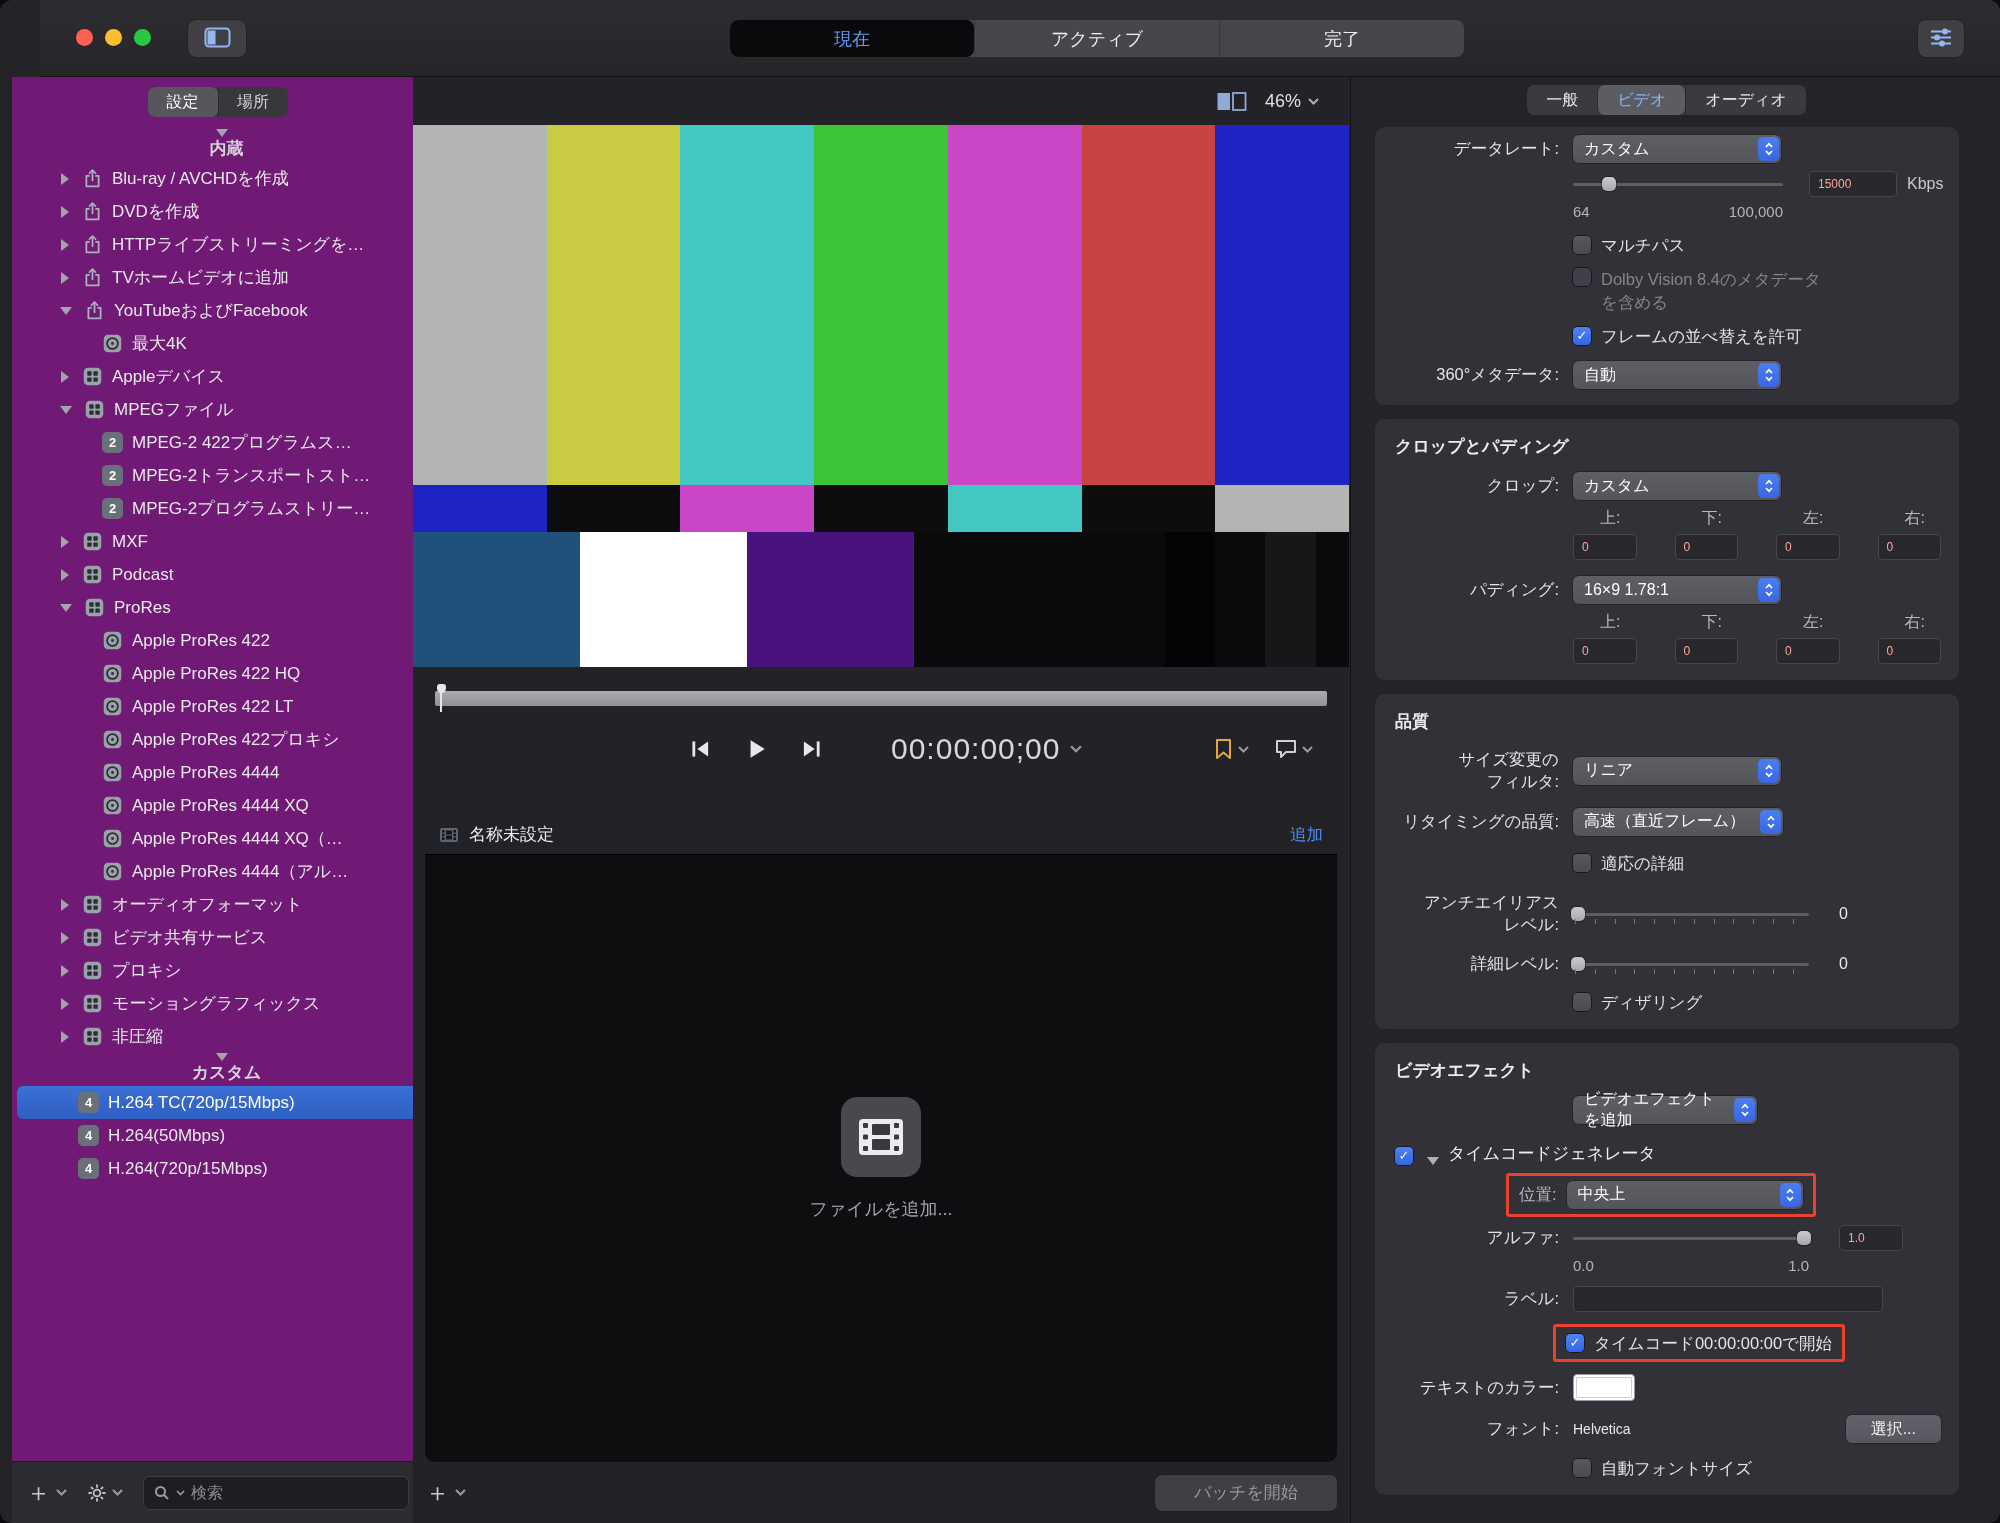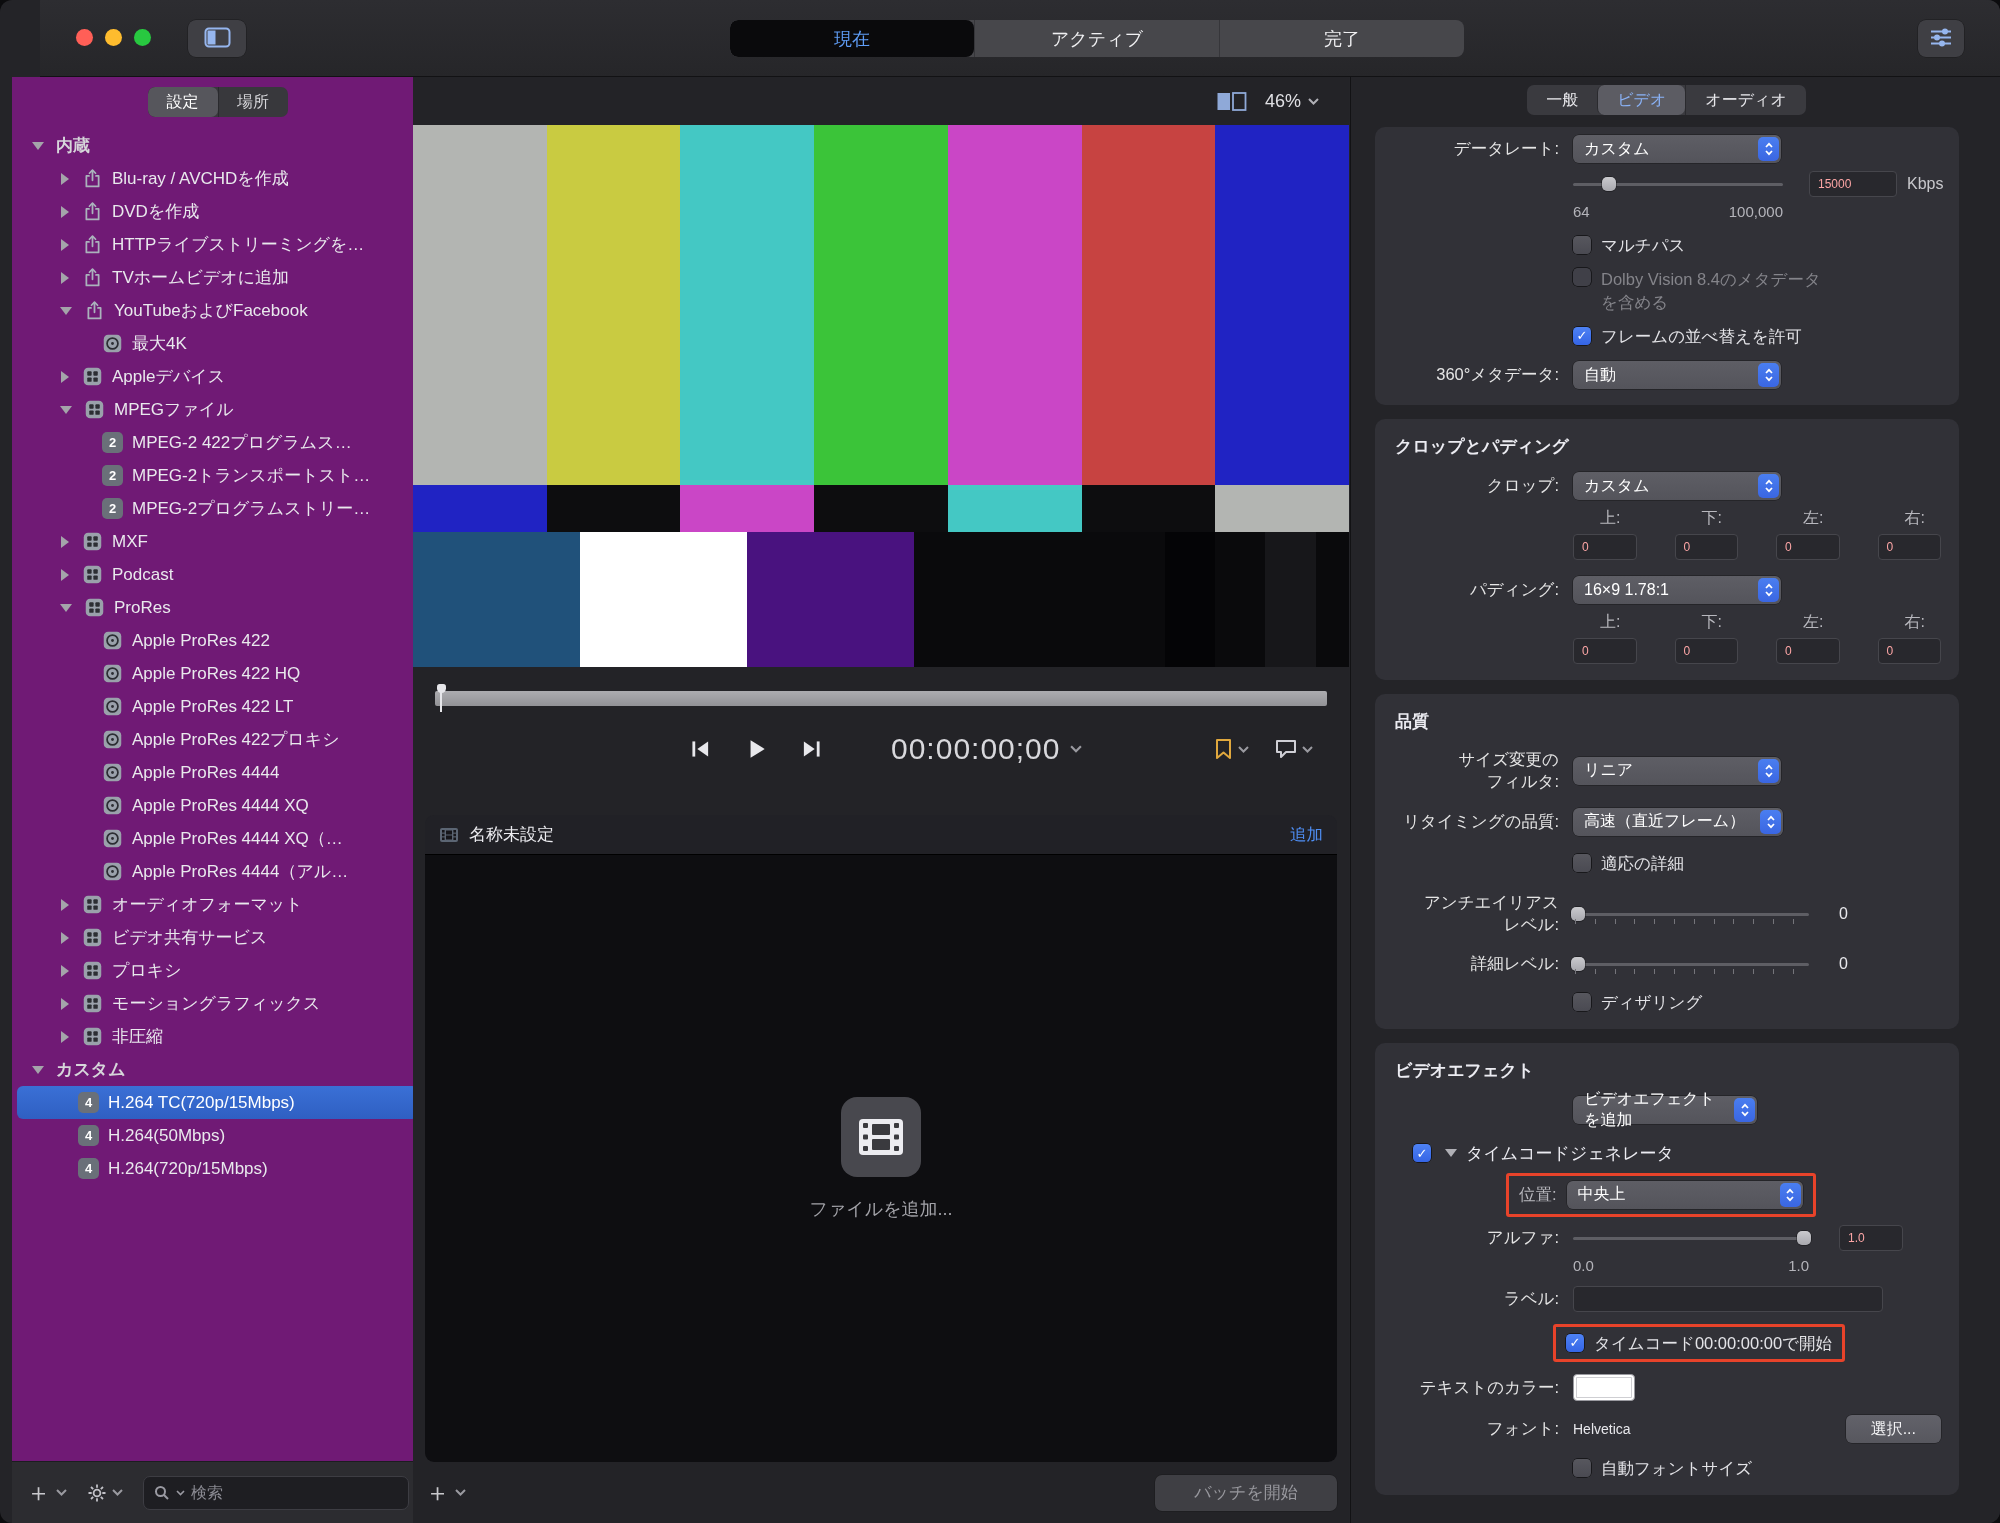--- a/index.html
+++ b/index.html
@@ -21,21 +21,21 @@
   .vt.active { background: #0a0a0c; color: #5f9df6; border-radius: 8px; }
 
   
   .sidebar { position: absolute; left: 12px; top: 77px; width: 412px; bottom: 0; background: #701a75; border-right: 1px solid #121214; }
   .sb-tabs { position: absolute; top: 10px; left: 50%; transform: translateX(-50%); display: flex; background: #38383c; border-radius: 7px; overflow: hidden; height: 30px; }
   .sbt { border: none; background: transparent; color: #d6d6da; font-size: 16px; width: 70px; font-family: inherit; }
   .sbt + .sbt { border-left: 1px solid #2a2a2e; }
   .sbt.active { background: #56565c; color: #ffffff; border-radius: 7px; }
   .tree { position: absolute; top: 52px; left: 0; right: 0; bottom: 62px; overflow: hidden; }
   .trow { height: 33px; display: flex; align-items: center; }
-  .trow.lvl0 { padding-left: 18px; }
+  .trow.lvl0 { padding-left: 18px; flex-direction: column; }
   .trow.lvl1 { padding-left: 46px; }
   .trow.lvl2 { padding-left: 90px; }
   .trow.sel { background: linear-gradient(#3a70d6,#2f5fc2); margin: 0 5px; border-radius: 6px; padding-left: 41px; }
   .disc { width: 16px; margin-right: 4px; flex-shrink: 0; }
   .disc.open { width: 0; height: 0; border-left: 6px solid transparent; border-right: 6px solid transparent; border-top: 8px solid #a4a4aa; margin-left: 2px; margin-right: 12px; }
   .disc.closed { width: 0; height: 0; border-top: 6px solid transparent; border-bottom: 6px solid transparent; border-left: 8px solid #a4a4aa; margin-left: 3px; margin-right: 13px; }
   .disc.spacer { margin-right: 4px; }
   .ticon { width: 21px; height: 21px; margin-right: 9px; flex-shrink: 0; }
   .ticon svg { width: 21px; height: 21px; display: block; }
   .badge { width: 21px; height: 21px; margin-right: 9px; border-radius: 5px; background: #6a7079; color: #fff; font-size: 13px; font-weight: bold; display: flex; align-items: center; justify-content: center; flex-shrink: 0; }
@@ -109,21 +109,21 @@
   .cb-label.wrap { max-width: 228px; }
   .slider { position: relative; height: 16px; flex-shrink: 0; }
   .slider::before { content: ""; position: absolute; left: 0; right: 0; top: 7px; height: 3px; background: #5e5e64; border-radius: 2px; }
   .slider.ticks::after { content: ""; position: absolute; left: 2px; right: 0; top: 13px; height: 5px; background: repeating-linear-gradient(to right, #74747a 0 1px, transparent 1px 19.8px); }
   .thumb { position: absolute; top: 1px; width: 14px; height: 14px; border-radius: 5px; background: linear-gradient(#cacace,#a8a8ae); transform: translateX(-50%); box-shadow: 0 0 0 .5px rgba(0,0,0,.6); }
   .slider-val { margin-left: 30px; color: #e8e8ec; font-size: 16px; }
   .redbox { border: 3px solid #e8432a; border-radius: 3px; display: flex; align-items: center; padding: 5px 10px; gap: 10px; }
   .inline-lbl { color: #b8b8be; font-size: 16.5px; }
   .spacer113 { width: 113px; flex-shrink: 0; }
   .spacer160 { width: 160px; flex-shrink: 0; }
-  .effect-head { display: flex; align-items: center; margin-left: 20px; }
+  .effect-head { display: flex; align-items: flex-end; margin-left: 2px; }
   .fx-disc { width: 0; height: 0; border-left: 6px solid transparent; border-right: 6px solid transparent; border-top: 8px solid #b0b0b6; margin: 0 9px 0 14px; }
   .effect-title { color: #ececf2; font-size: 17px; }
   .colorwell { width: 62px; height: 27px; border-radius: 4px; background: #fff; border: 1px solid #9a9aa0; box-shadow: inset 0 0 0 2px #fff, inset 0 0 0 3px #cfcfd3; }
   .font-value { color: #e8e8ec; font-size: 14px; }
   .choose { margin-left: auto; height: 28px; padding: 0 25px; background: linear-gradient(#62626a,#57575e); border: none; border-radius: 6px; color: #f2f2f4; font-size: 16px; font-family: inherit; box-shadow: 0 0 0 .5px #1a1a1c; }
 </style>
 </head>
 <body>
 
 <div class="window">

